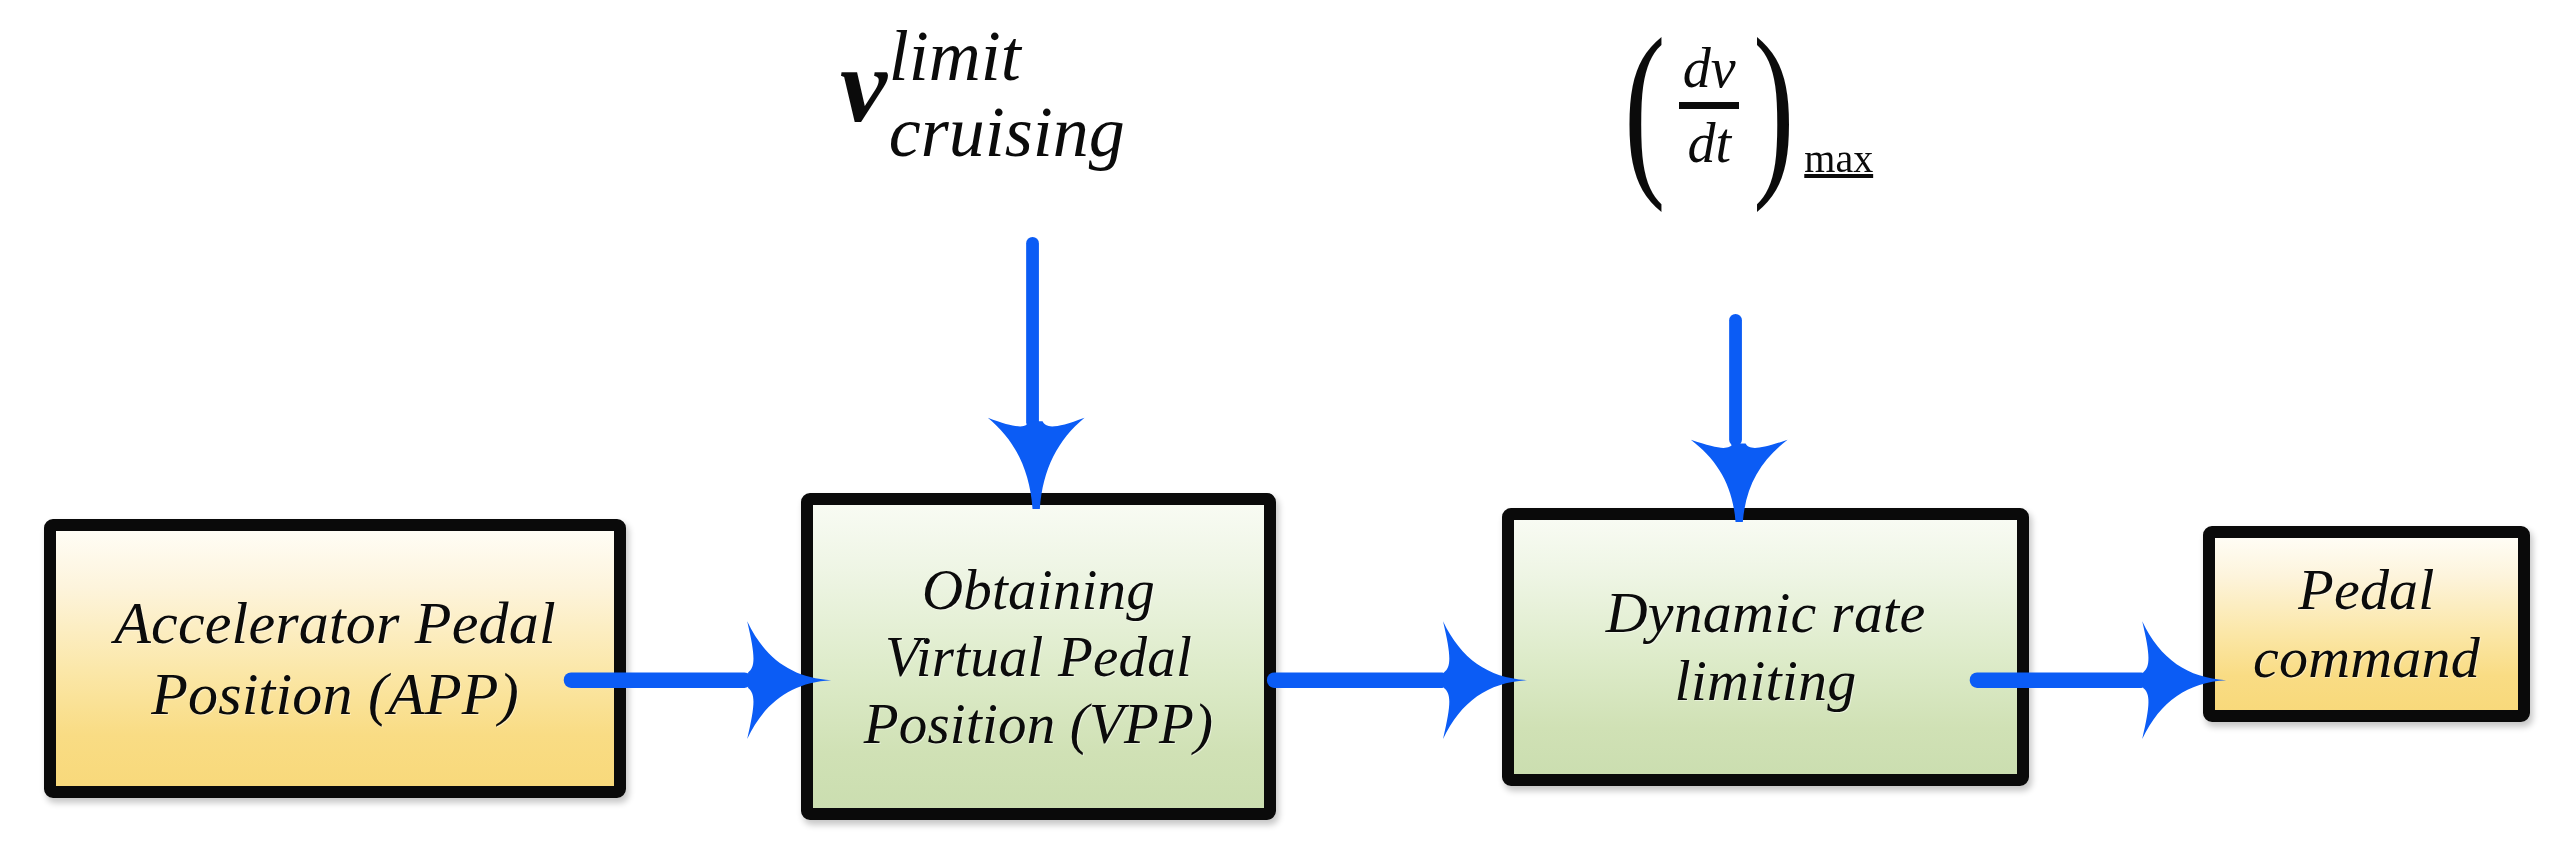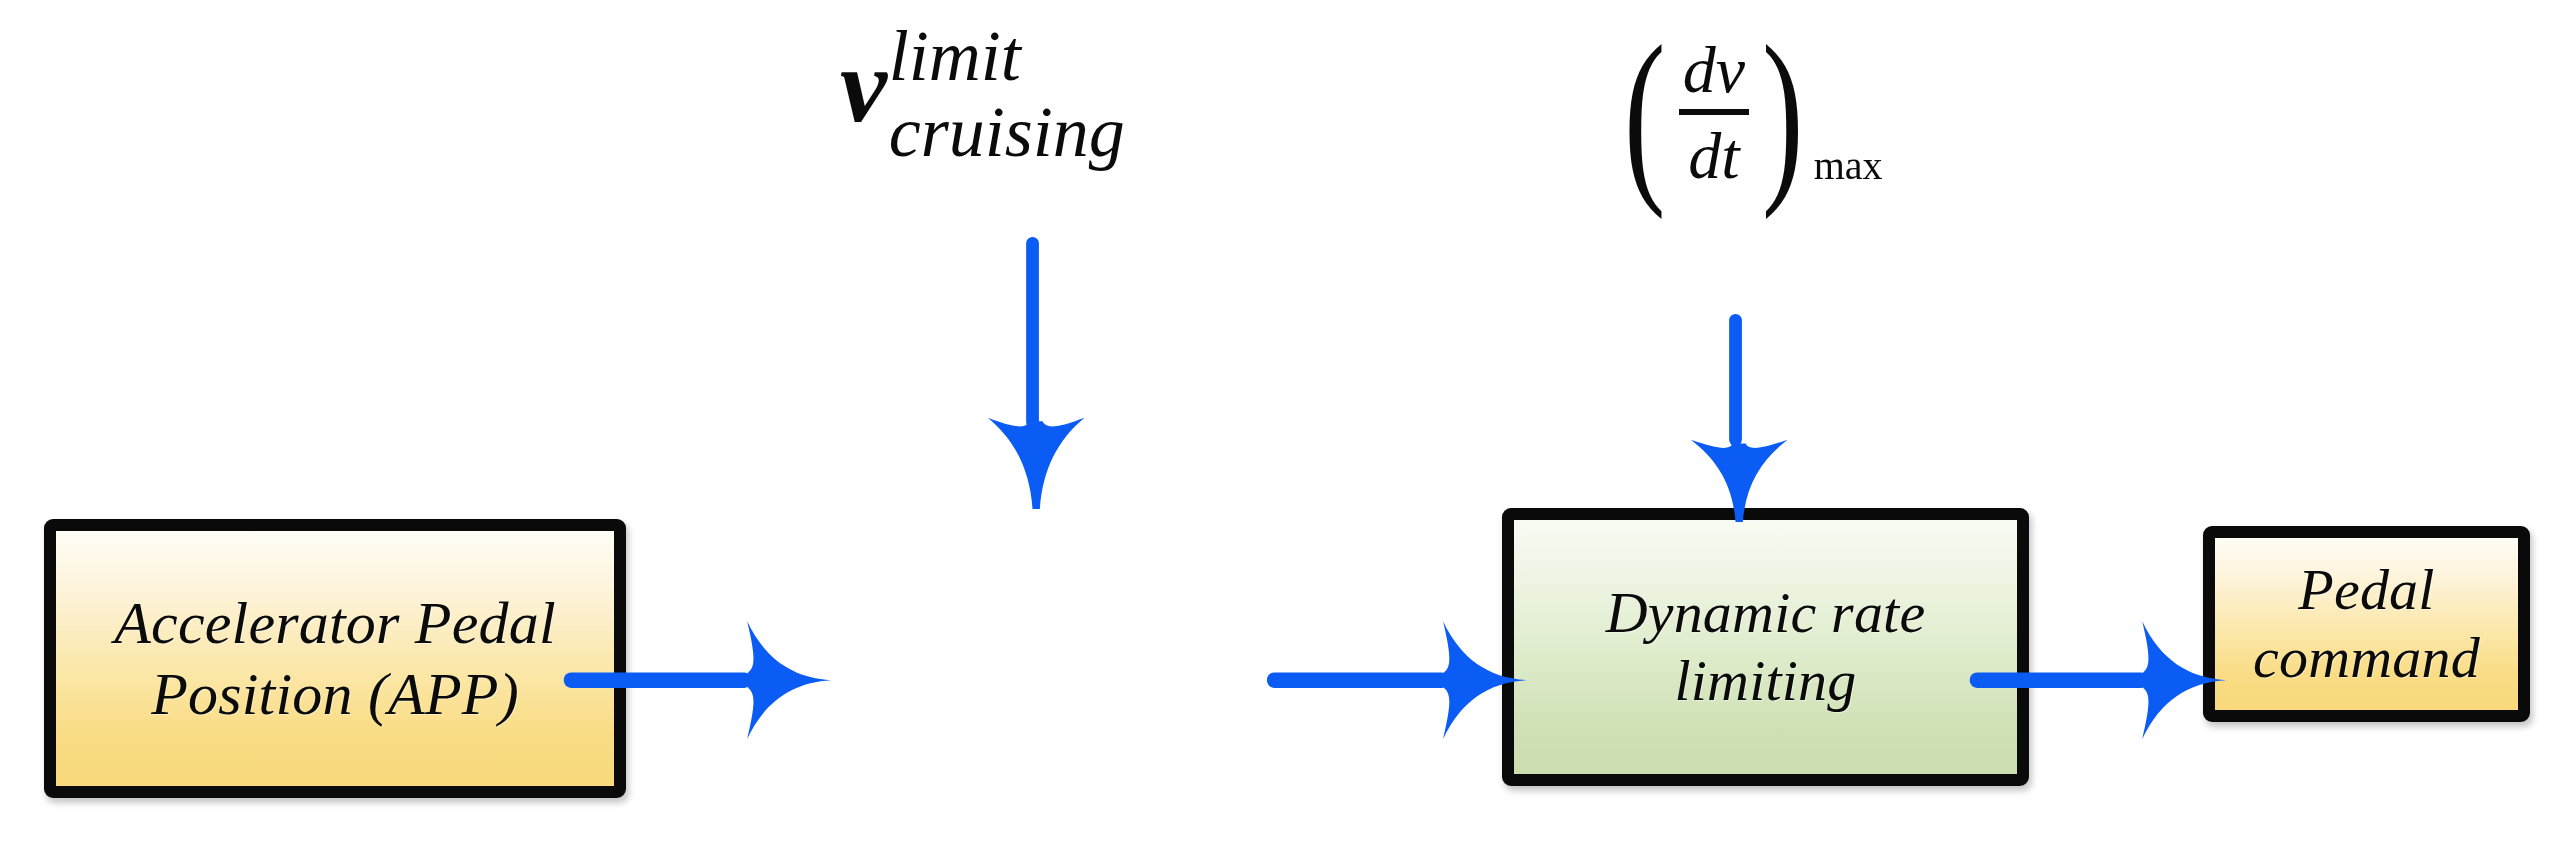--- a/index.html
+++ b/index.html
@@ -94,47 +94,53 @@
     line-height:0.82;
     vertical-align:middle;
     transform:scaleX(0.72) scaleY(1.12);
     font-family:"Liberation Serif", serif;
   }
   #m2 .frac{
     display:inline-block;
     vertical-align:middle;
     text-align:center;
     font-style:italic;
-    font-size:66px;
+    font-size:56px;
     line-height:1.05;
     padding:0 5.5px;
   }
   #m2 .num{display:block;padding:0 3.7px 1.8px 3.7px;}
   #m2 .bar{display:block;height:6.4px;background:#0b0b0b;margin:2.7px 0 3.7px 0;}
   #m2 .den{display:block;padding:1.8px 3.7px 0 3.7px;}
   #m2 .sub{
     display:inline-block;
     vertical-align:middle;
     font-size:40px;
     font-style:normal;
     margin-left:1.8px;
     position:relative;
     top:53px;
+    text-decoration:underline;
   }
 </style>
 </head>
 <body>
 
 <div id="stage">
 
   <div class="node yellow" id="n1">
     <span class="label">Accelerator Pedal
 Position (APP)</span>
   </div>
 
+  <div class="node green" id="n2">
+    <span class="label">Obtaining
+Virtual Pedal
+Position (VPP)</span>
+  </div>
 
   <div class="node green" id="n3">
     <span class="label">Dynamic rate
 limiting</span>
   </div>
 
   <div class="node yellow" id="n4">
     <span class="label">Pedal
 command</span>
   </div>

